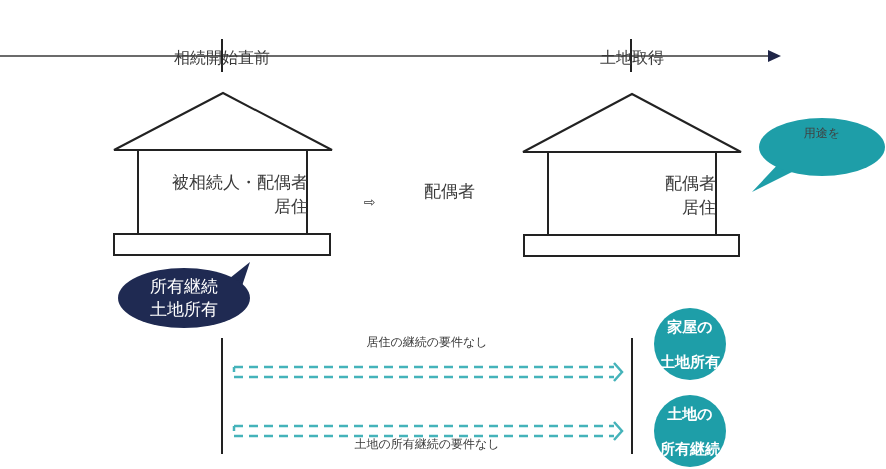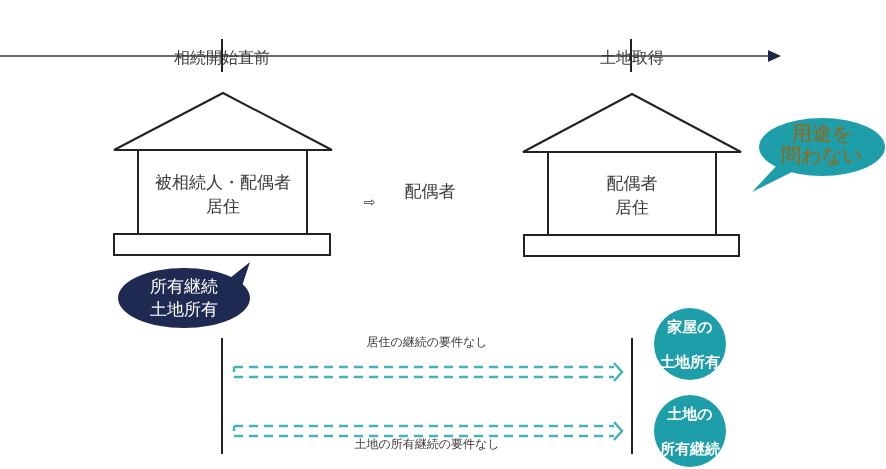--- a/index.html
+++ b/index.html
@@ -1,21 +1,21 @@
 <!DOCTYPE html>
 <html><head>
 <meta charset="utf-8">
 <style>
   html, body { margin:0; padding:0; background:#ffffff; }
   body { width:886px; height:469px; position:relative; overflow:hidden;
          font-family:"DejaVu Sans", sans-serif; color:#333333; }
   .abs { position:absolute; }
   svg.stage { position:absolute; left:0; top:0; }
   .label { position:absolute; font-size:16px; color:#3a3a3a; text-align:center; white-space:nowrap;margin-top:40px; }
-  .house-text { position:absolute; font-size:17px; line-height:24px; color:#3a3a3a; text-align:center; }
+  .house-text { position:absolute; font-size:17px; line-height:24px; color:#3a3a3a; text-align:right; }
   .bubble-text { position:absolute; font-size:17px; line-height:23px; text-align:center; white-space:nowrap; }
   .circle { position:absolute; border-radius:50%; background:#1e9ea8; color:#ffffff;
             display:flex; align-items:center; justify-content:center; flex-direction:column;
             font-weight:bold; font-size:15px; line-height:20px; text-align:center;gap:15px; }
   .circle span { display:block; }
   .dash-label { position:absolute; font-size:12px; color:#3a3a3a; text-align:center; white-space:nowrap; }
 </style>
 </head>
 <body>
 
@@ -82,23 +82,22 @@
 <div class="house-text" style="left:548px; top:171px; width:168px;">
   <div>配偶者</div>
   <div>居住</div>
 </div>
 
 <div class="bubble-text" style="left:118px; top:275px; width:132px; color:#ffffff;">
   <div>所有継続</div>
   <div>土地所有</div>
 </div>
 
-<div class="bubble-text" style="left:760px; top:122px; width:124px; color:#a16207; font-size:20px; line-height:22px;">
+<div class="bubble-text" style="left:760px; top:122px; width:124px; color:#404040; font-size:12px; line-height:22px;">
   <div>用途を</div>
-  <div>問わない</div>
 </div>
 
 <div class="dash-label" style="left:232px; top:334px; width:390px;">居住の継続の要件なし</div>
 <div class="dash-label" style="left:232px; top:394px; width:390px;margin-top:42px;">土地の所有継続の要件なし</div>
 
 <div class="circle" style="left:654px; top:308px; width:72px; height:72px;">
   <span>家屋の</span>
   <span>土地所有</span>
 </div>
 <div class="circle" style="left:654px; top:395px; width:72px; height:72px;">

